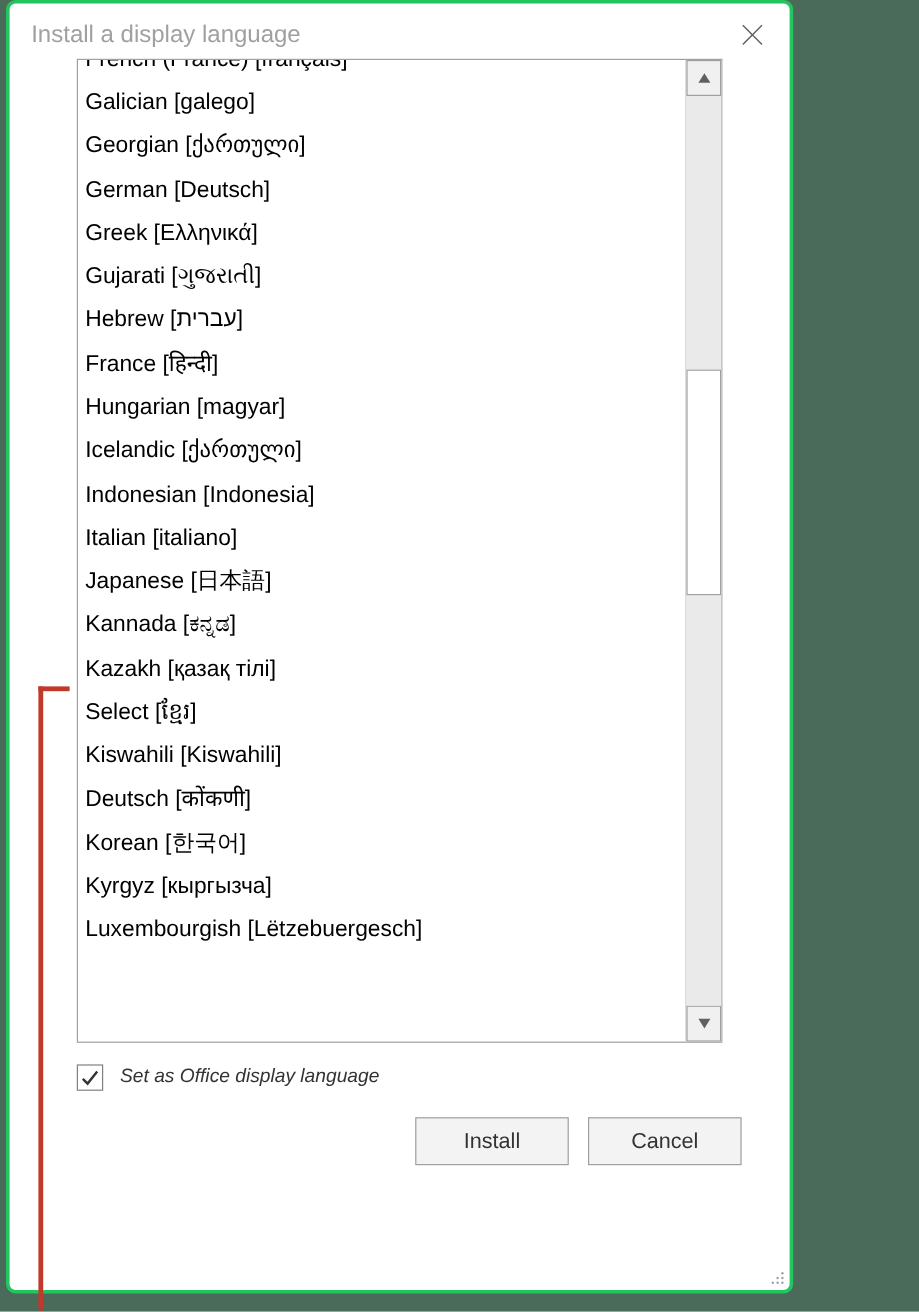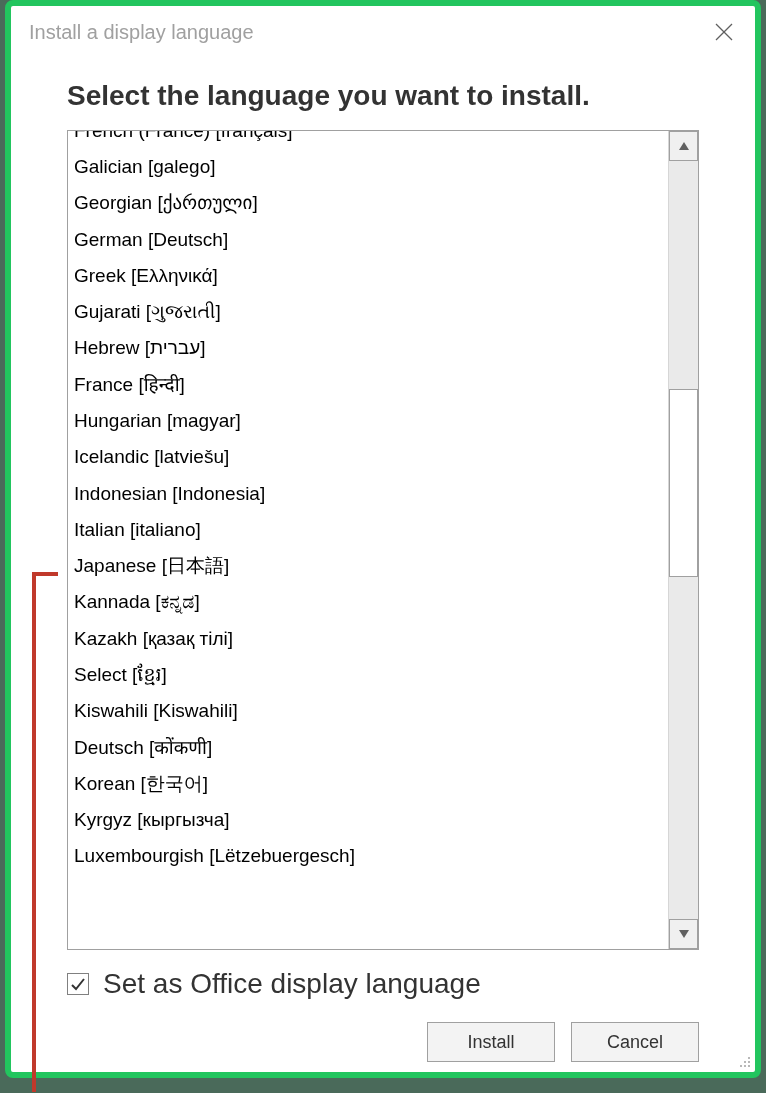--- a/index.html
+++ b/index.html
@@ -11,24 +11,24 @@
       font-family: "Segoe UI", Tahoma, sans-serif;
       background: #4a6a5a;
       width: 766px;
       height: 1093px;
       position: relative;
     }
     .dialog {
       position: absolute;
       top: 0;
       left: 5px;
-      width: 756px;
+      width: 656px;
       height: 1078px;
       background: #ffffff;
-      border: 6px solid #22c55e;
+      border: 3px solid #22c55e;
       border-radius: 8px;
       display: flex;
       flex-direction: column;
     }
     .titlebar {
       display: flex;
       justify-content: space-between;
       align-items: center;
       padding: 10px 18px 4px 18px;
       height: 46px;
@@ -137,28 +137,29 @@
       cursor: pointer;
     }
     .cb-box svg {
       width: 16px;
       height: 16px;
       stroke: #333333;
       stroke-width: 2;
       fill: none;
     }
     .cb-label {
-      font-size: 28px;
+      font-size: 16px;
       color: #333333;
+      font-style: italic;
     }
     .button-row {
       display: flex;
       justify-content: flex-end;
       gap: 16px;
-      padding: 22px 56px 0 0;
+      padding: 22px 40px 0 0;
     }
     .btn {
       width: 128px;
       height: 40px;
       background: #f3f3f3;
       border: 1px solid #a0a0a0;
       font-size: 18px;
       color: #333333;
       cursor: pointer;
       display: flex;
@@ -202,35 +203,34 @@
   <div class="titlebar">
     <div class="titlebar-title">Install a display language</div>
     <div class="close-x">
       <svg viewBox="0 0 20 20">
         <line x1="2" y1="2" x2="18" y2="18"></line>
         <line x1="18" y1="2" x2="2" y2="18"></line>
       </svg>
     </div>
   </div>
 
-  <div class="heading">Select the language you want to install.</div>
 
   <div class="list-wrap">
     <div class="list-inner">
       <div class="list-items">
         <div class="lang-item">French (France) [français]</div>
         <div class="lang-item">Galician [galego]</div>
         <div class="lang-item">Georgian [ქართული]</div>
         <div class="lang-item">German [Deutsch]</div>
         <div class="lang-item">Greek [Ελληνικά]</div>
         <div class="lang-item">Gujarati [ગુજરાતી]</div>
         <div class="lang-item">Hebrew [עברית]</div>
         <div class="lang-item">France [हिन्दी]</div>
         <div class="lang-item">Hungarian [magyar]</div>
-        <div class="lang-item">Icelandic [latviešu]</div>
+        <div class="lang-item">Icelandic [ქართული]</div>
         <div class="lang-item">Indonesian [Indonesia]</div>
         <div class="lang-item">Italian [italiano]</div>
         <div class="lang-item">Japanese [日本語]</div>
         <div class="lang-item">Kannada [ಕನ್ನಡ]</div>
         <div class="lang-item">Kazakh [қазақ тілі]</div>
         <div class="lang-item">Select [ខ្មែរ]</div>
         <div class="lang-item">Kiswahili [Kiswahili]</div>
         <div class="lang-item">Deutsch [कोंकणी]</div>
         <div class="lang-item">Korean [한국어]</div>
         <div class="lang-item">Kyrgyz [кыргызча]</div>

